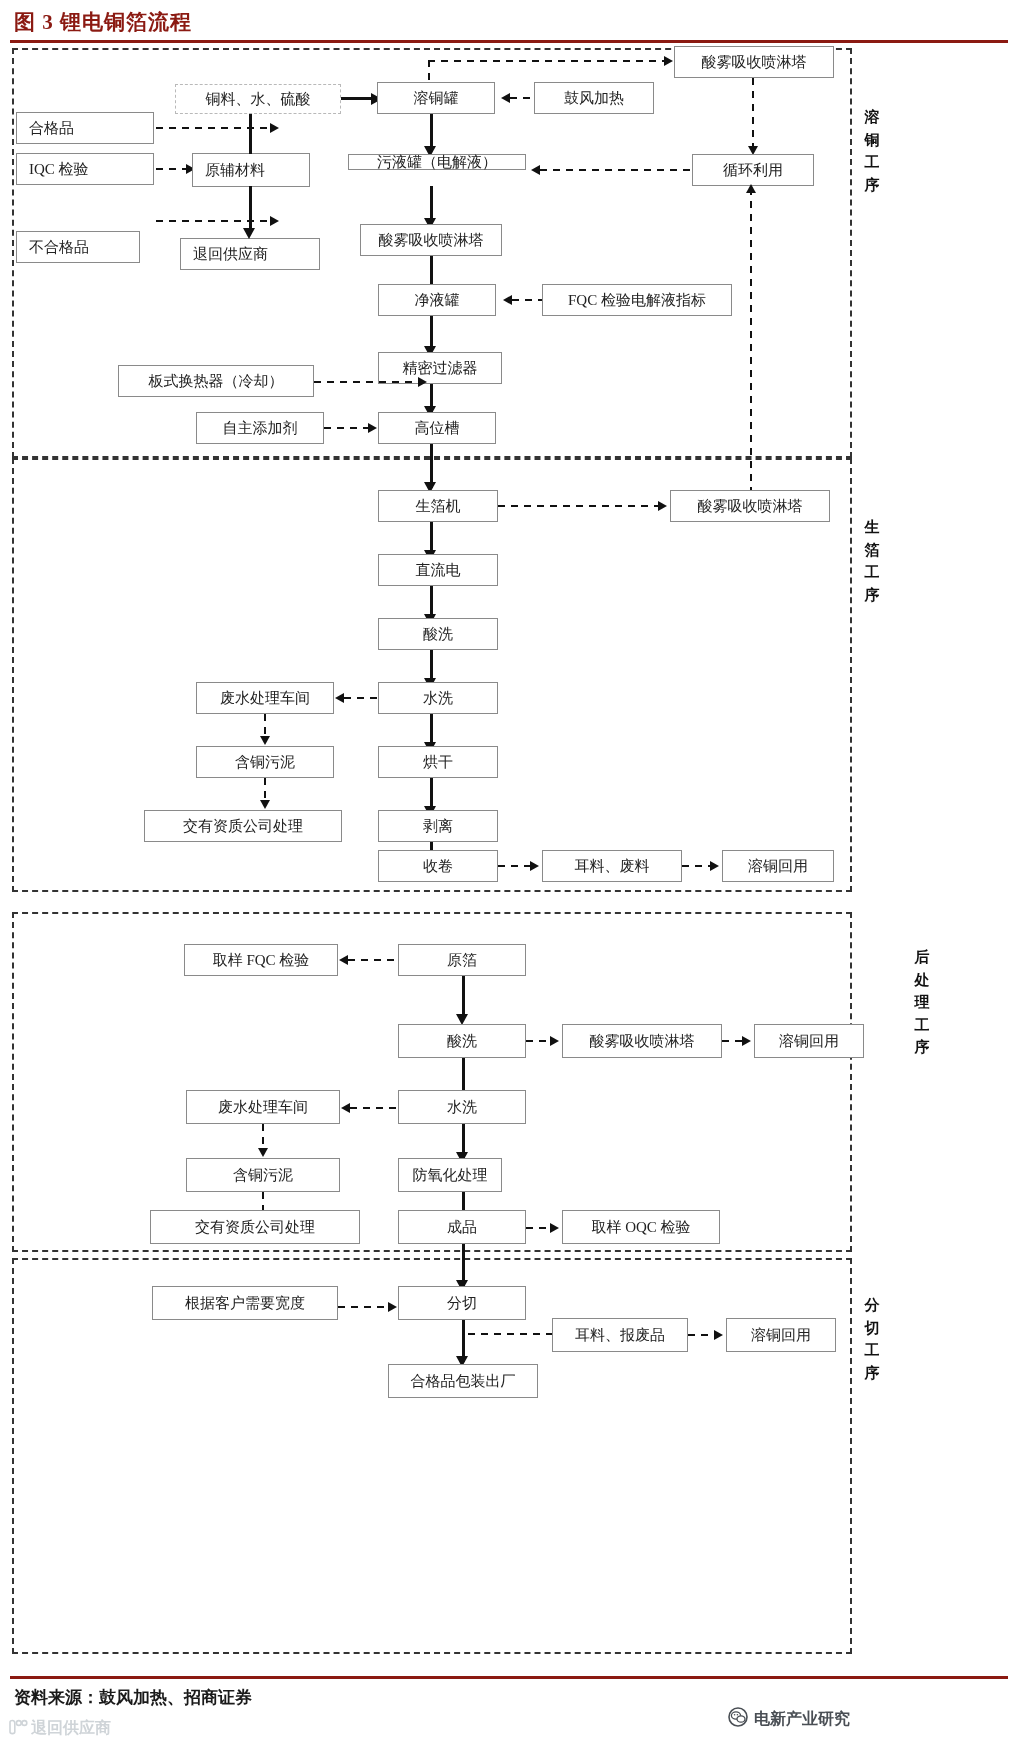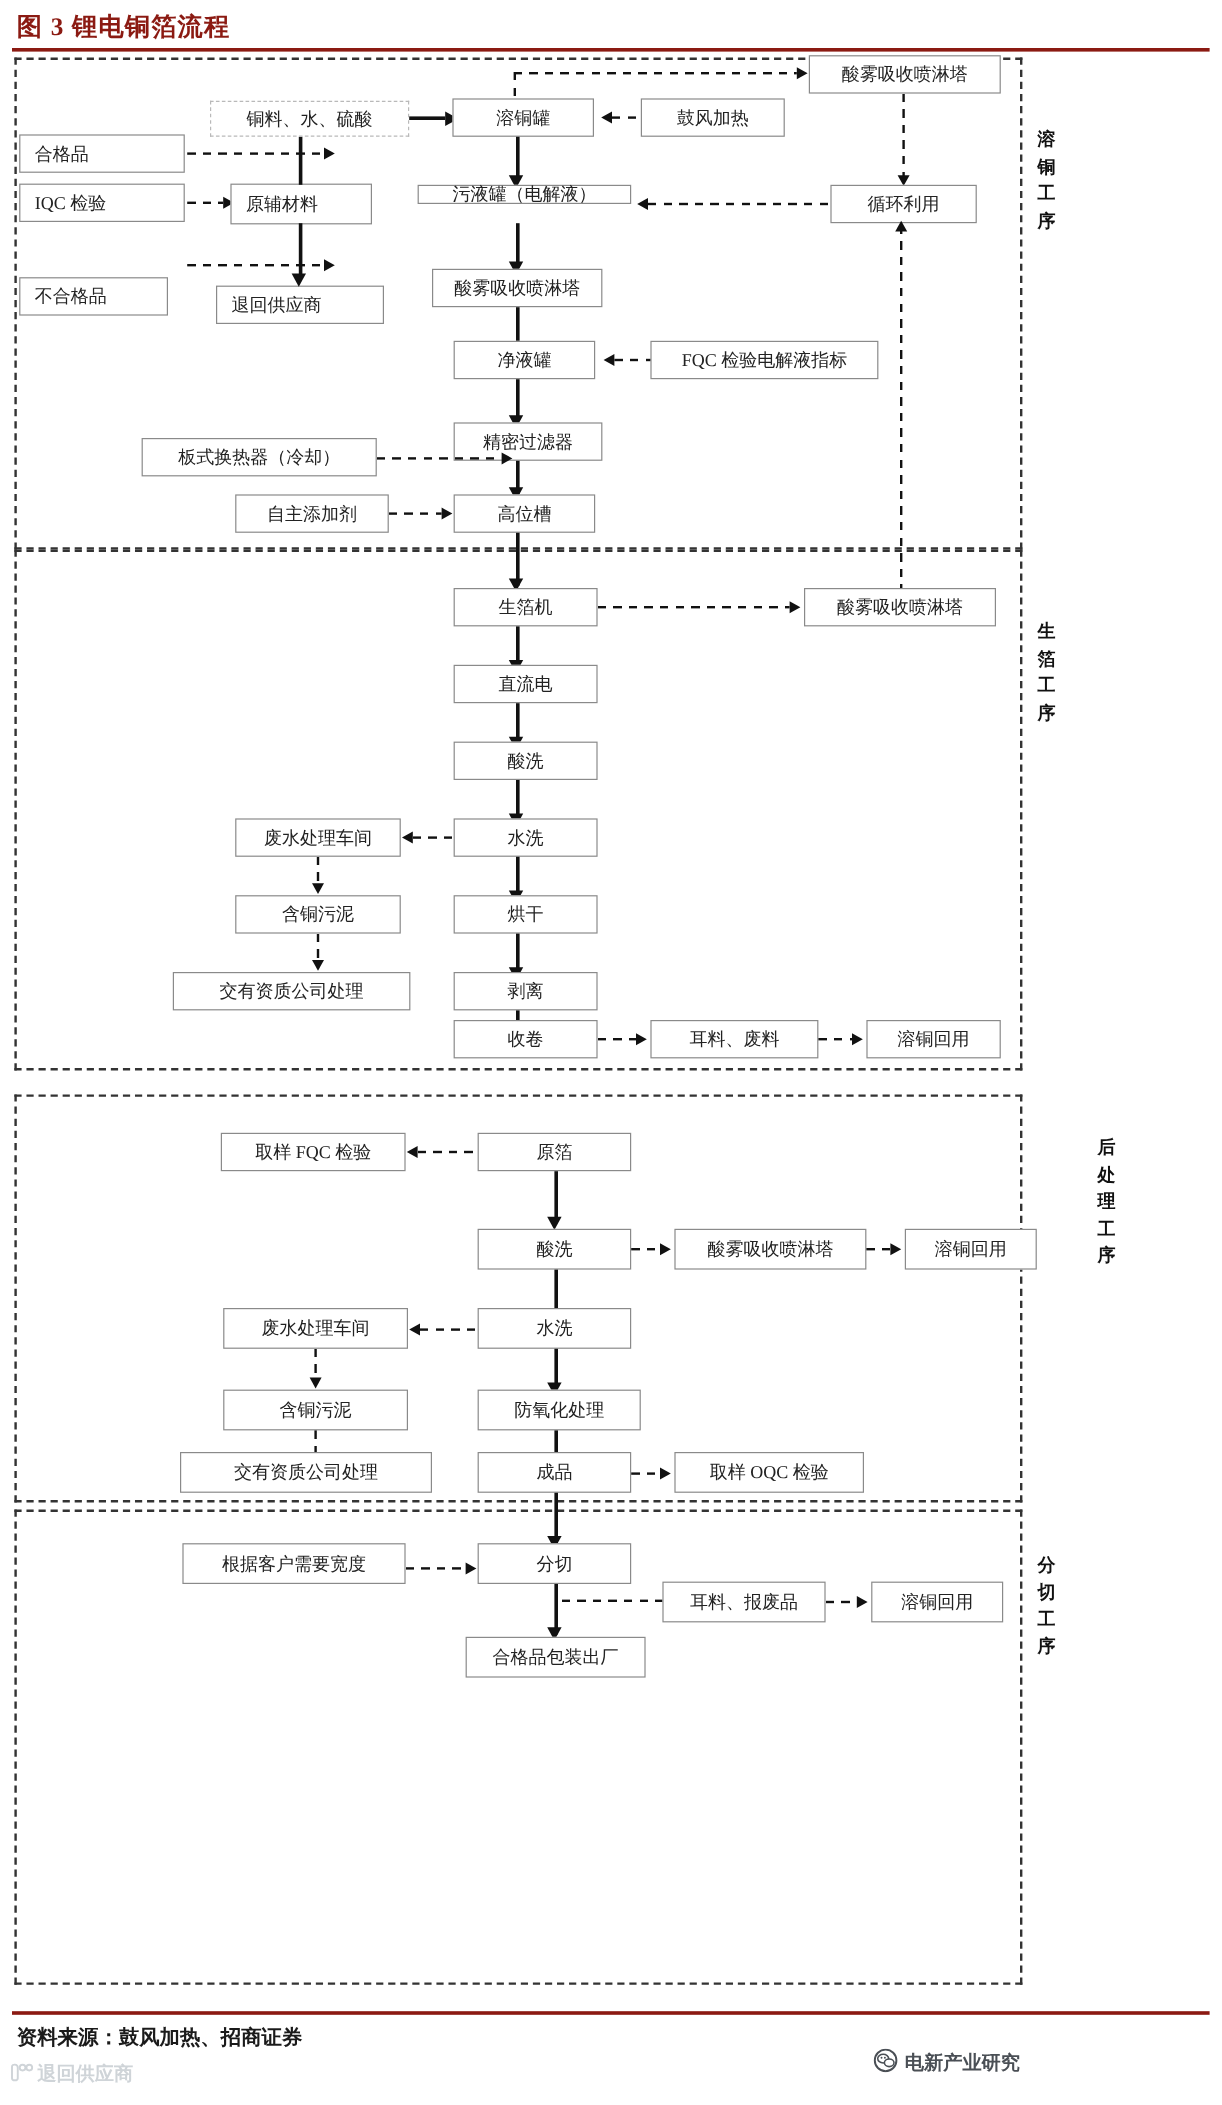--- a/index.html
+++ b/index.html
@@ -240,21 +240,21 @@
   <div class="dsh-v fine" style="left:262px;top:1078px;height:26px;"></div>
   <div class="ar sm down" style="left:258px;top:1102px;"></div>
   <div class="node center" style="left:186px;top:1112px;width:154px;height:34px;">含铜污泥</div>
 
   <div class="dsh-v fine" style="left:262px;top:1146px;height:26px;"></div>
   <div class="ar sm down" style="left:258px;top:1170px;"></div>
   <div class="node center" style="left:150px;top:1164px;width:210px;height:34px;">交有资质公司处理</div>
 
   <div class="ln v" style="left:462px;top:1078px;height:34px;"></div>
   <div class="ar down" style="left:456px;top:1106px;"></div>
-  <div class="node center" style="left:398px;top:1112px;width:136px;height:34px;">防氧化处理</div>
+  <div class="node center" style="left:398px;top:1112px;width:104px;height:34px;">防氧化处理</div>
 
   <div class="ln v" style="left:462px;top:1146px;height:32px;"></div>
   <div class="ar down" style="left:456px;top:1172px;"></div>
   <div class="node center" style="left:398px;top:1164px;width:128px;height:34px;">成品</div>
 
   <div class="dsh-h fine" style="left:526px;top:1181px;width:24px;"></div>
   <div class="ar sm right" style="left:550px;top:1177px;"></div>
   <div class="node center" style="left:562px;top:1164px;width:158px;height:34px;">取样 OQC 检验</div>
 
   <div class="ln v" style="left:462px;top:1198px;height:42px;"></div>

